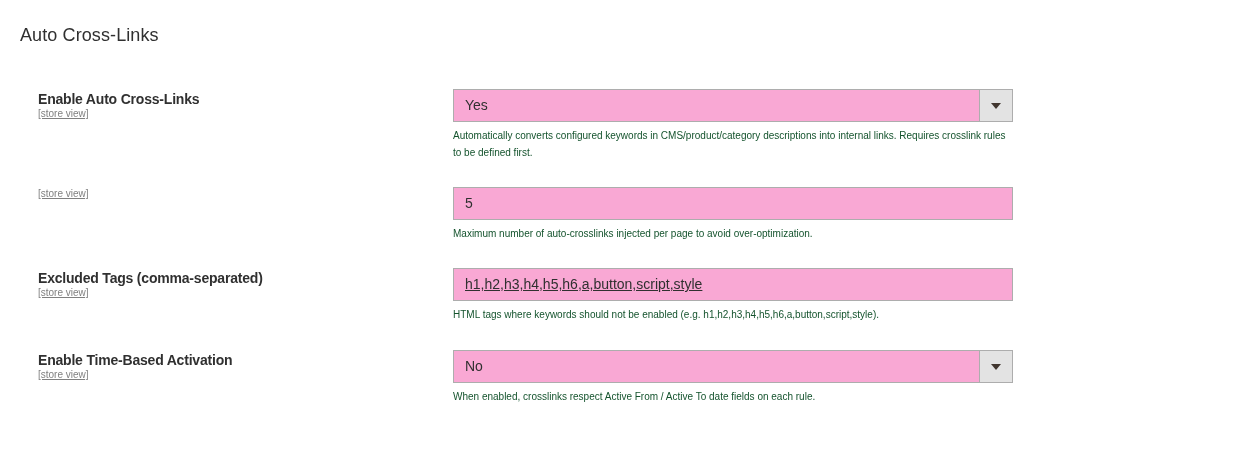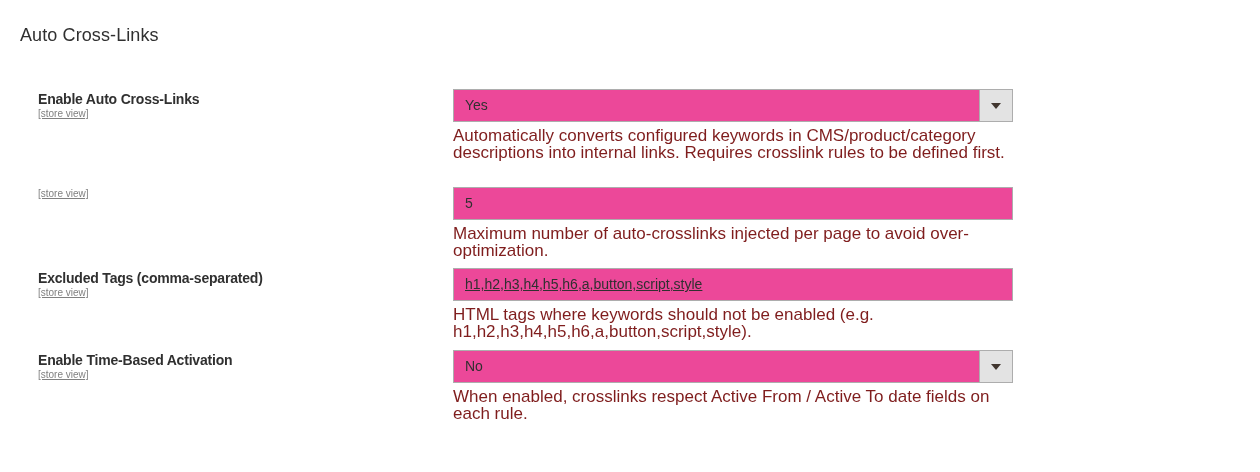--- a/index.html
+++ b/index.html
@@ -4,26 +4,26 @@
 <style>
   html, body { margin: 0; padding: 0; background: #ffffff; }
   body { width: 1260px; height: 472px; position: relative; overflow: hidden;
          font-family: "Liberation Sans", "DejaVu Sans", sans-serif; color: #303030; }
   .section-title { position: absolute; left: 20px; top: 25px; font-size: 18px; color: #303030; font-weight: normal; letter-spacing: 0.1px; }
   .row { position: absolute; left: 0; width: 1260px; }
   .label-col { position: absolute; right: 822px; width: 400px; }
   .label { font-size: 14px; font-weight: bold; color: #303030; line-height: 18px; letter-spacing: -0.2px; }
   .scope { font-size: 10px; color: #808080; line-height: 12px; margin-top: 0px; text-decoration: underline; }
   .field { position: absolute; left: 453px; width: 560px; height: 33px; box-sizing: border-box;
-           border: 1px solid #adadad; background: #ec4899; font-size: 14px; color: #303030;
+           border: 1px solid #adadad; background: #f9a8d4; font-size: 14px; color: #303030;
            padding: 0 11px; line-height: 31px; }
   .select-btn { position: absolute; right: 0; top: 0; width: 32px; height: 31px; background: #e3e3e3;
                 border-left: 1px solid #adadad; display: flex; align-items: center; justify-content: center; }
   .caret { width: 0; height: 0; border-left: 5px solid transparent; border-right: 5px solid transparent; border-top: 6px solid #41362f; }
-  .note { position: absolute; left: 453px; width: 560px; font-size: 17px; color: #7f1d1d; line-height: 17px; }
+  .note { position: absolute; left: 453px; width: 560px; font-size: 10px; color: #14532d; line-height: 17px; }
 </style>
 </head>
 <body>
 
 <div class="section-title">Auto Cross-Links</div>
 
 <div class="row" style="top:0;">
   <div class="label-col" style="top:90px;">
     <div class="label">Enable Auto Cross-Links</div>
     <div class="scope">[store view]</div>

